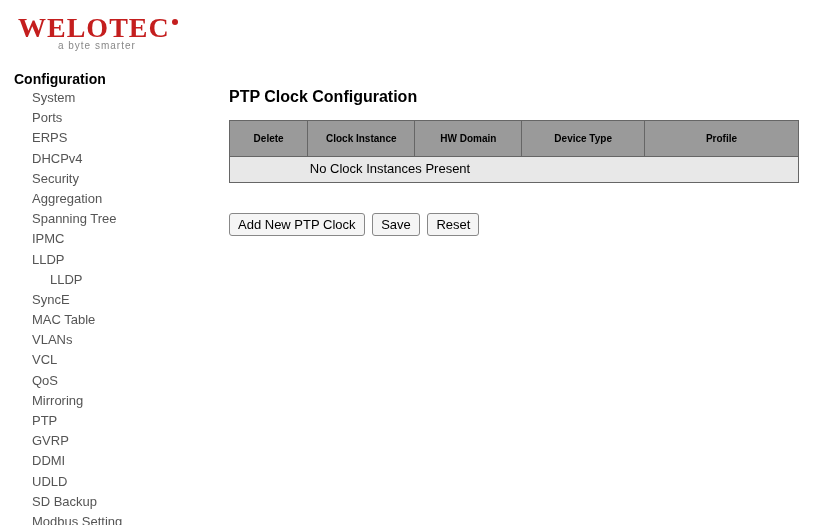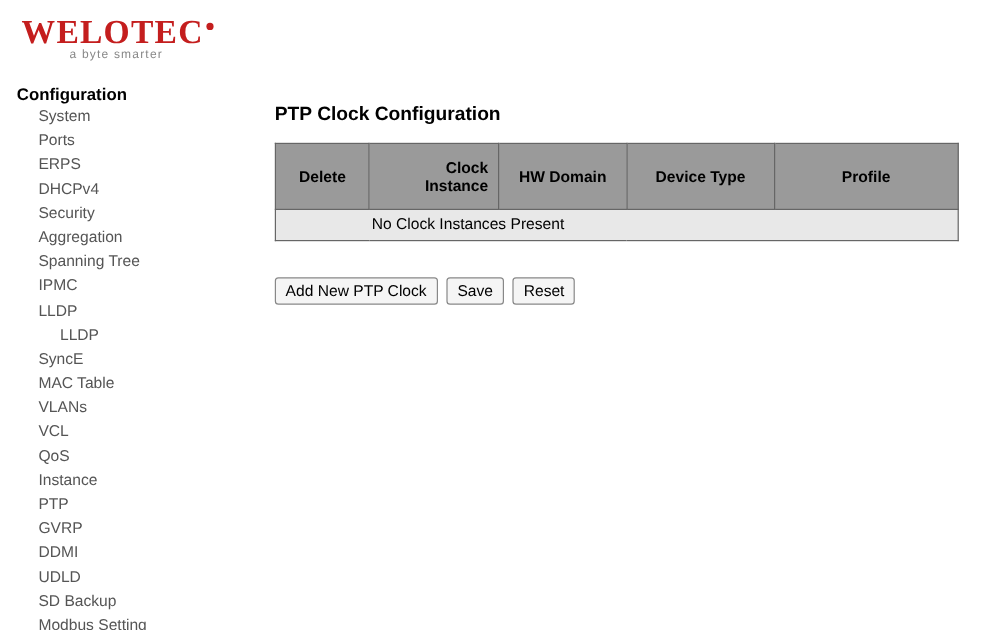--- a/index.html
+++ b/index.html
@@ -84,27 +84,27 @@
       margin-bottom: 14px;
     }
     .ptp-table {
       border-collapse: collapse;
       width: 570px;
     }
     .ptp-table th {
       background: #9a9a9a;
       border: 1px solid #666;
       padding: 12px 8px;
-      font-size: 13px;
+      font-size: 10px;
       font-weight: bold;
       text-align: center;
       height: 36px;
     }
     .ptp-table th:nth-child(1) { width:80px;}
-    .ptp-table th:nth-child(2) { width:110px;text-align:right;}
+    .ptp-table th:nth-child(2) { width:110px;}
     .ptp-table th:nth-child(3) { width:110px;}
     .ptp-table th:nth-child(4) { width:127px;}
     .ptp-table th:nth-child(5) { width:160px;}
     .ptp-table td.empty {
       border: 1px solid #666;
       border-top: none;
       background: #e8e8e8;
       font-size: 13px;
       text-align: center;
       padding: 4px 0;
@@ -153,21 +153,21 @@
     <div class="item">Aggregation</div>
     <div class="item">Spanning Tree</div>
     <div class="item">IPMC</div>
     <div class="item">LLDP</div>
     <div class="subitem">LLDP</div>
     <div class="item">SyncE</div>
     <div class="item">MAC Table</div>
     <div class="item">VLANs</div>
     <div class="item">VCL</div>
     <div class="item">QoS</div>
-    <div class="item">Instance</div>
+    <div class="item">Mirroring</div>
     <div class="item">PTP</div>
     <div class="item">GVRP</div>
     <div class="item">DDMI</div>
     <div class="item">UDLD</div>
     <div class="item">SD Backup</div>
     <div class="item">Modbus Setting</div>
 
   </div>
 
   <div class="main">

